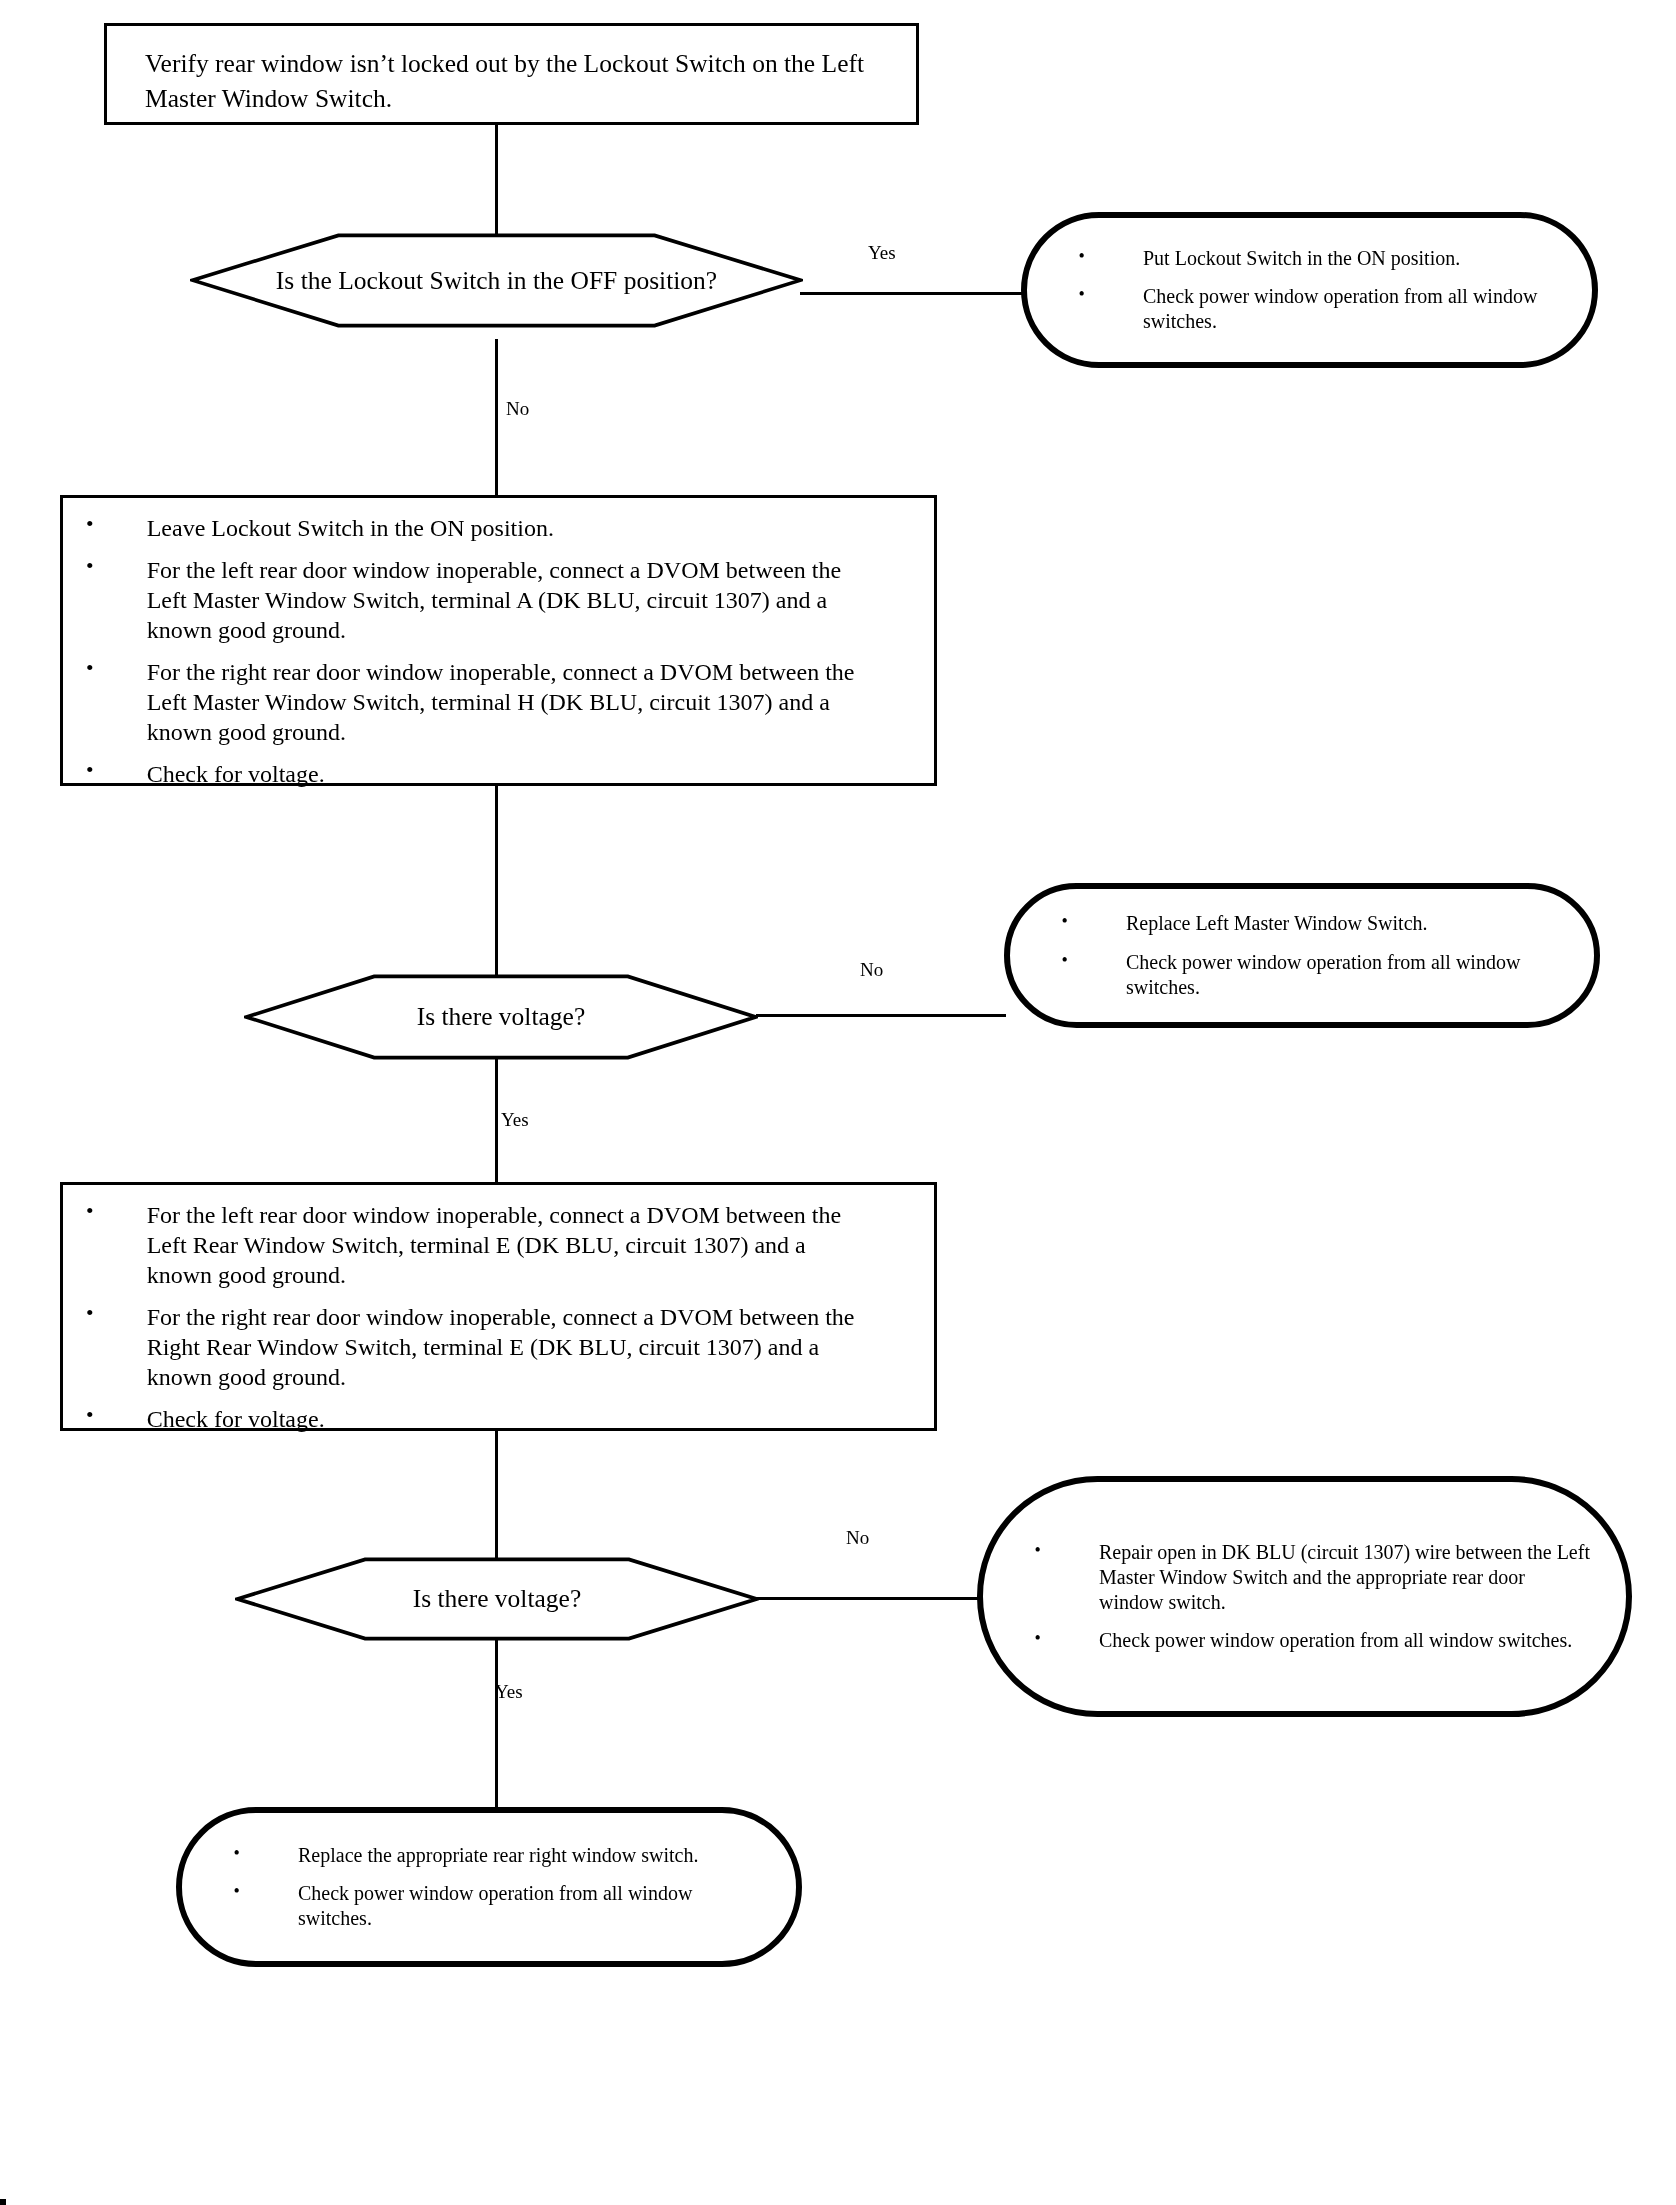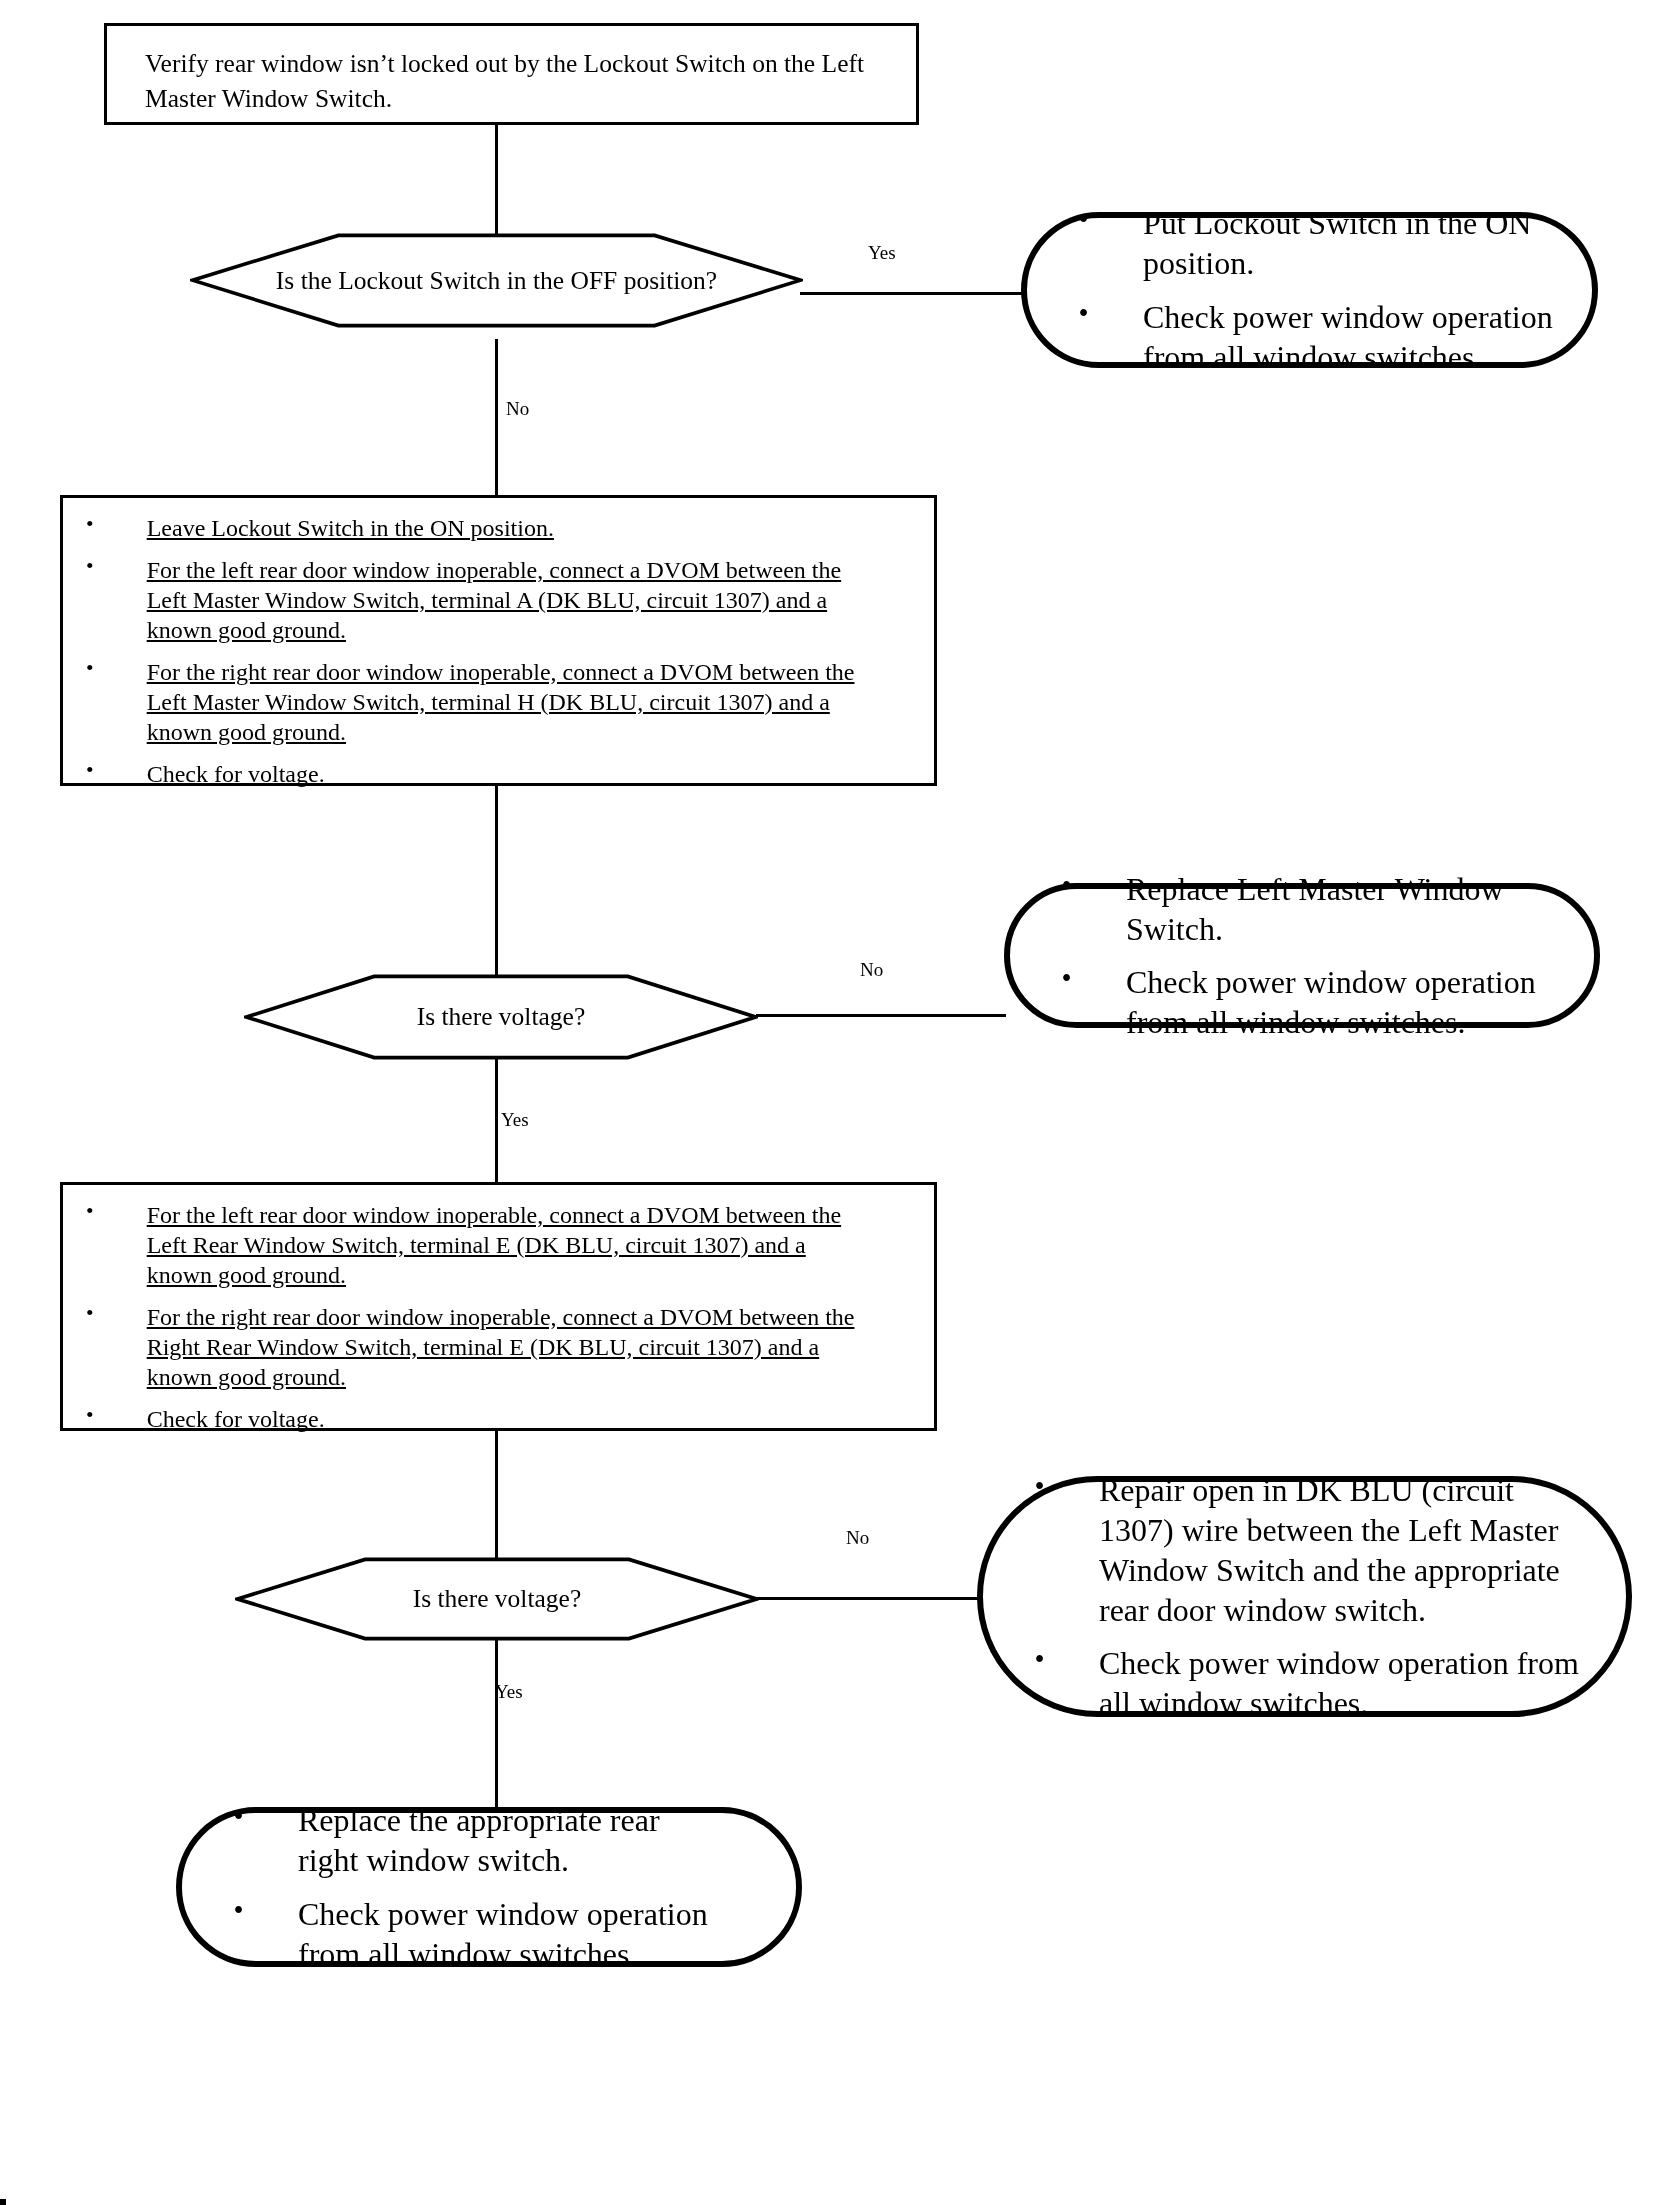--- a/index.html
+++ b/index.html
@@ -31,24 +31,24 @@
   ul.bullets { list-style:none; margin:0; padding:0; }
   ul.bullets li { position:relative; padding-left:63px; }
   ul.bullets li::before {
     content:"\2022";
     position:absolute; left:2.4px; top:-1.2px; font-size:0.9em;
   }
   
   .start-box { padding:20.7px 24px 0 38px; font-size:25.5px; line-height:1.38; }
   
   .proc { font-size:24px; line-height:1.25; }
-  .proc ul.bullets { padding:14.6px 24px 0 20.7px;text-decoration:underline; }
+  .proc ul.bullets { padding:14.6px 24px 0 20.7px; }
   .proc ul.bullets li { margin-bottom:12px; max-width:708px; }
   
-  .term { font-size:32px; line-height:1.25; }
+  .term { font-size:20px; line-height:1.25; }
   .term ul.bullets { padding-left:49px; }
   .term ul.bullets li { padding-left:67px; margin-bottom:13.4px; }
   .term ul.bullets li:last-child { margin-bottom:0; }
   .t1 li { max-width:438px; }
   .t2 li { max-width:425px; }
   .t3 li { max-width:492px; }
   .t4 li { max-width:425px; }
   .corner-mark { position:absolute; background:#000; }
 </style>
 </head>

